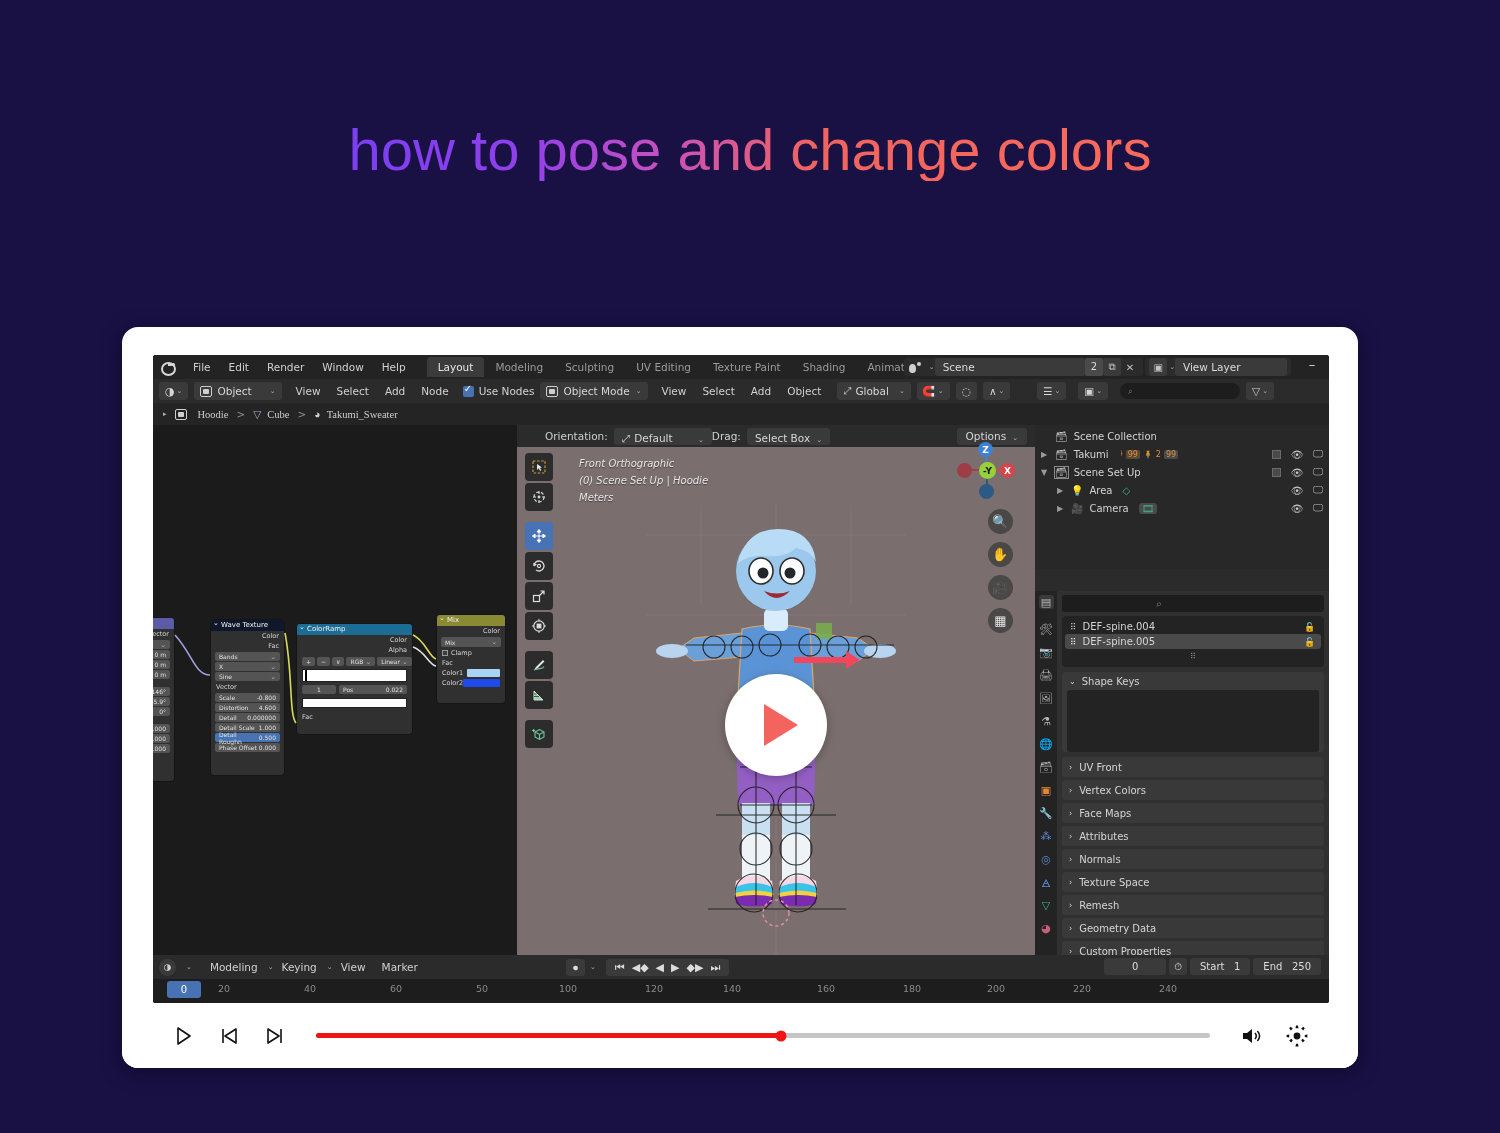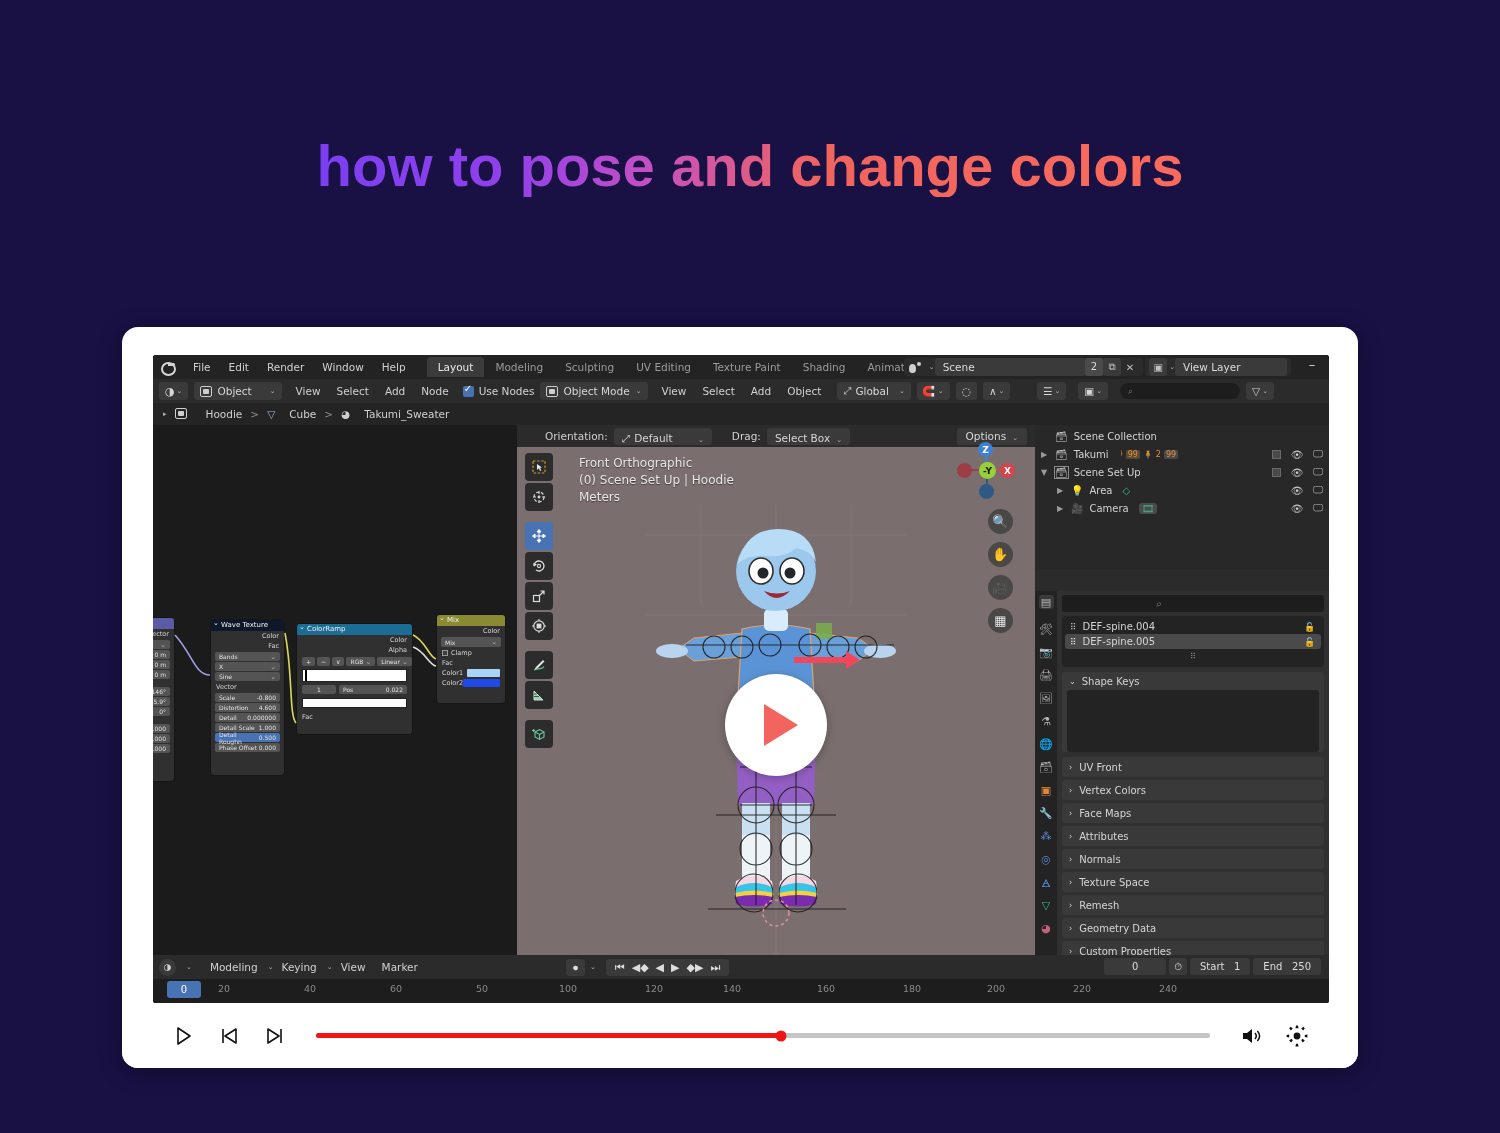--- a/index.html
+++ b/index.html
@@ -14,22 +14,22 @@
   
   .headline-wrap {
     position: absolute; top: 108px; left: 0; width: 1500px;
     text-align: center;
   }
   .headline-1 {
     font-size: 58px; font-weight: bold; color: #ffffff;
     letter-spacing: -0.5px; line-height: 1.05;
   }
   .headline-2 {
-    font-size: 58px; font-weight: bold; line-height: 1.05;
-    margin-top: 28px;
+    font-size: 58px; font-weight: normal; line-height: 1.05;
+    margin-top: 12px;
     background: linear-gradient(90deg, #7b3ff2 0%, #9040ea 22%, #c44fc4 38%, #f0645f 58%, #fa6a5c 100%);
     -webkit-background-clip: text; background-clip: text;
     -webkit-text-fill-color: transparent; color: transparent;
     display: inline-block;
   }
 
   
   .player-card {
     position: absolute; left: 122px; top: 327px;
     width: 1236px; height: 741px;
@@ -92,34 +92,34 @@
   .sq-icon::after{content:""; position:absolute; inset:2px; background:#cfcfcf; border-radius:1px;}
   .chk { width:11px;height:11px; background:#4772b3; border-radius:2px; margin-right:5px;
      position:relative; }
   .chk::after{ content:"✓"; position:absolute; left:1px; top:-3px; font-size:10px; color:#fff; }
   .m2 { padding:2px 8px; color:#d0d0d0; }
 
   
   .crumbbar { position:absolute; left:0; top:48px; width:100%; height:22px; background:#242424;
      display:flex; align-items:center; padding-left:8px; color:#cfcfcf; }
   .crumb-sep { margin:0 8px; color:#8e8e8e; }
-  .crumb { display:flex; align-items:flex-start; gap:14px; }
+  .crumb { display:flex; align-items:center; gap:6px;font-family:Liberation Serif, serif; }
 
   
   .viewport { position:absolute; left:364px; top:70px; width:518px; height:600px;
      background:#7a6e6e; overflow:hidden; }
   .vp-header { position:absolute; left:0; top:0; width:100%; height:22px; background:#2b2b2b;
      display:flex; align-items:center; }
   .vp-orient { margin-left:28px; color:#cfcfcf; }
   .vp-sel { background:#3a3a3a; border-radius:3px; height:17px; line-height:17px; padding:2px 8px;
      color:#d6d6d6; margin-left:6px; }
   .vp-options { position:absolute; right:8px; background:#3a3a3a; border-radius:3px; height:17px;
      line-height:17px; padding:0 9px; color:#d6d6d6; }
-  .vp-info { position:absolute; left:62px; top:30px; color:#e8e8e8; font-size:12px;
-     line-height:17px; text-shadow:0 1px 1px rgba(0,0,0,.45); }
+  .vp-info { position:absolute; left:62px; top:30px; color:#e8e8e8; font-size:10px;
+     line-height:17px; text-shadow:0 1px 1px rgba(0,0,0,.45);font-style:italic; }
 
   .tool-col { position:absolute; left:8px; top:28px; width:28px; display:flex; flex-direction:column;
      gap:2px; }
   .tool-btn { width:28px; height:28px; background:#2c2c2c; border-radius:4px; position:relative;
      display:flex; align-items:center; justify-content:center; }
   .tool-btn.active { background:#4772b3; }
   .tool-gap { height:7px; }
 
   .gizmo { position:absolute; right:18px; top:14px; width:62px; height:62px; }
   .gax { position:absolute; width:15px;height:15px; border-radius:50%; display:flex;
@@ -481,21 +481,21 @@
         </svg>
       </div>
 
       <div class="viewport">
         <div class="vp-header">
           <span class="vp-orient">Orientation:</span>
           <span class="vp-sel">
             <span style="margin-right:4px">⤢</span><span>Default</span>
             <span class="chev" style="margin-left:22px">⌄</span>
           </span>
-          <span style="margin-left:20px">Drag:</span>
+          <span style="margin-left:0">Drag:</span>
           <span class="vp-sel"><span>Select Box</span><span class="chev" style="margin-left:6px">⌄</span></span>
           <span class="vp-options"><span>Options</span><span class="chev" style="margin-left:6px">⌄</span></span>
         </div>
 
         <div class="vp-info">
           <div>Front Orthographic</div>
           <div>(0) Scene Set Up | Hoodie</div>
           <div>Meters</div>
         </div>
 

